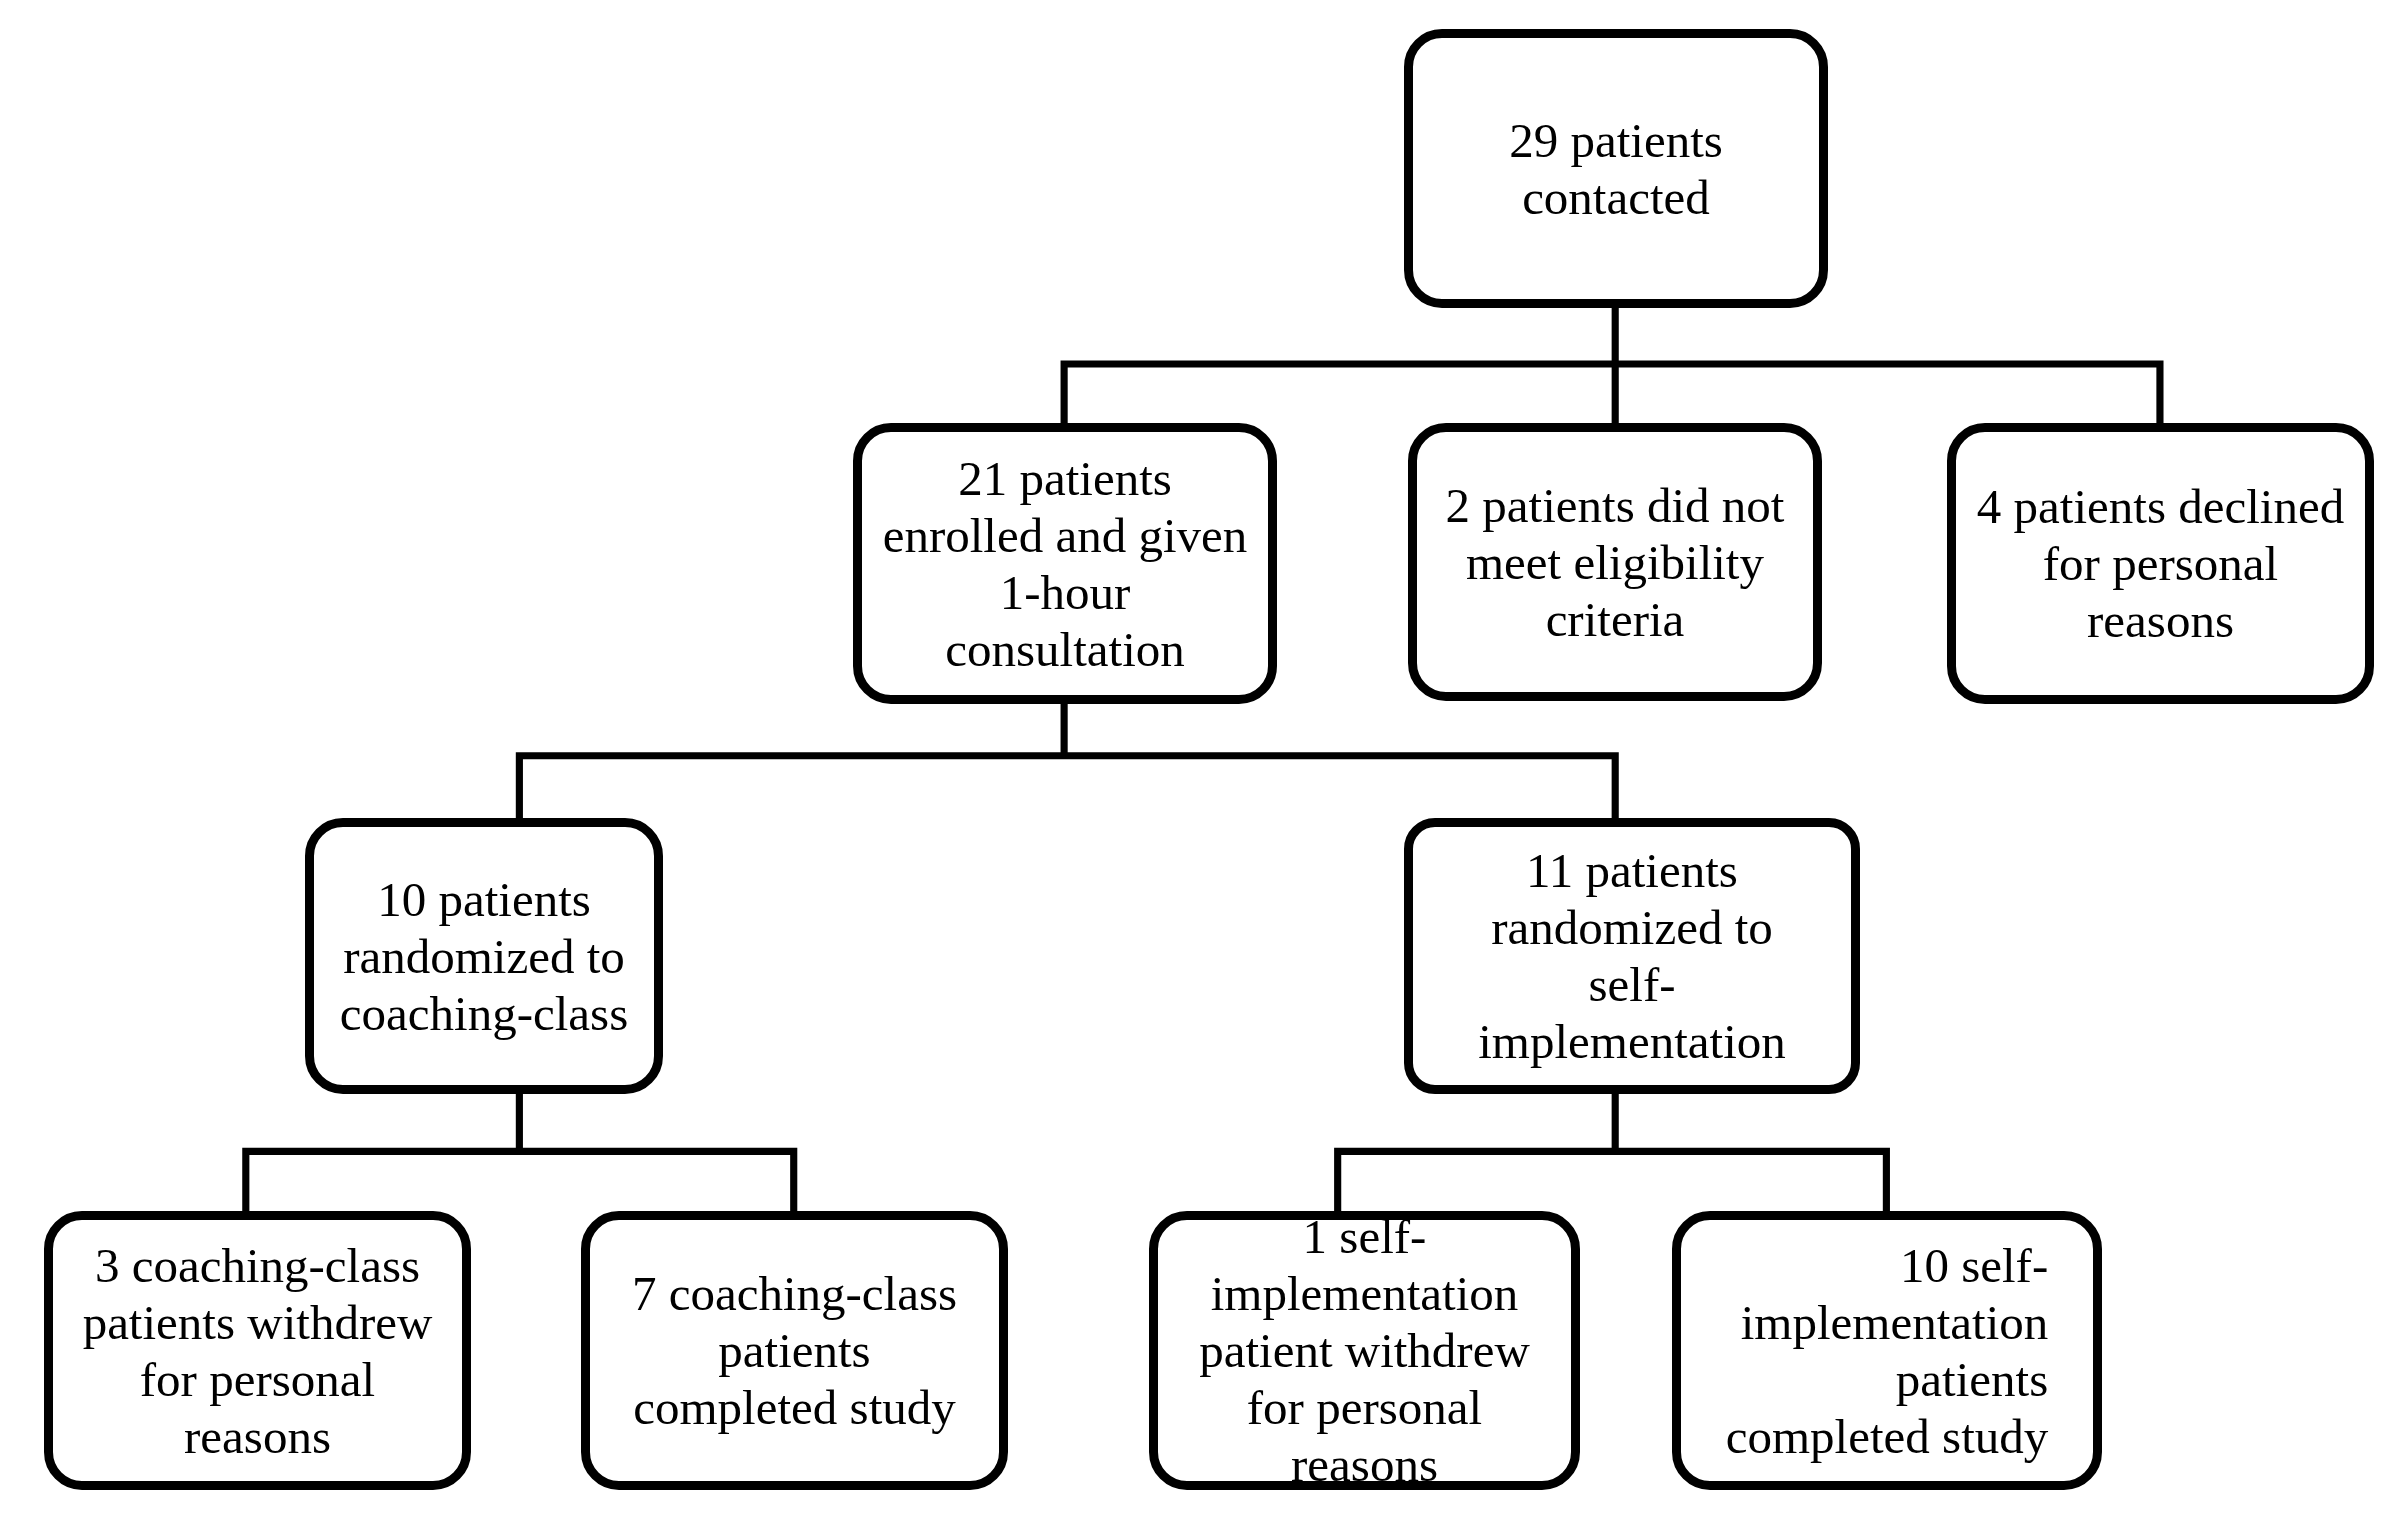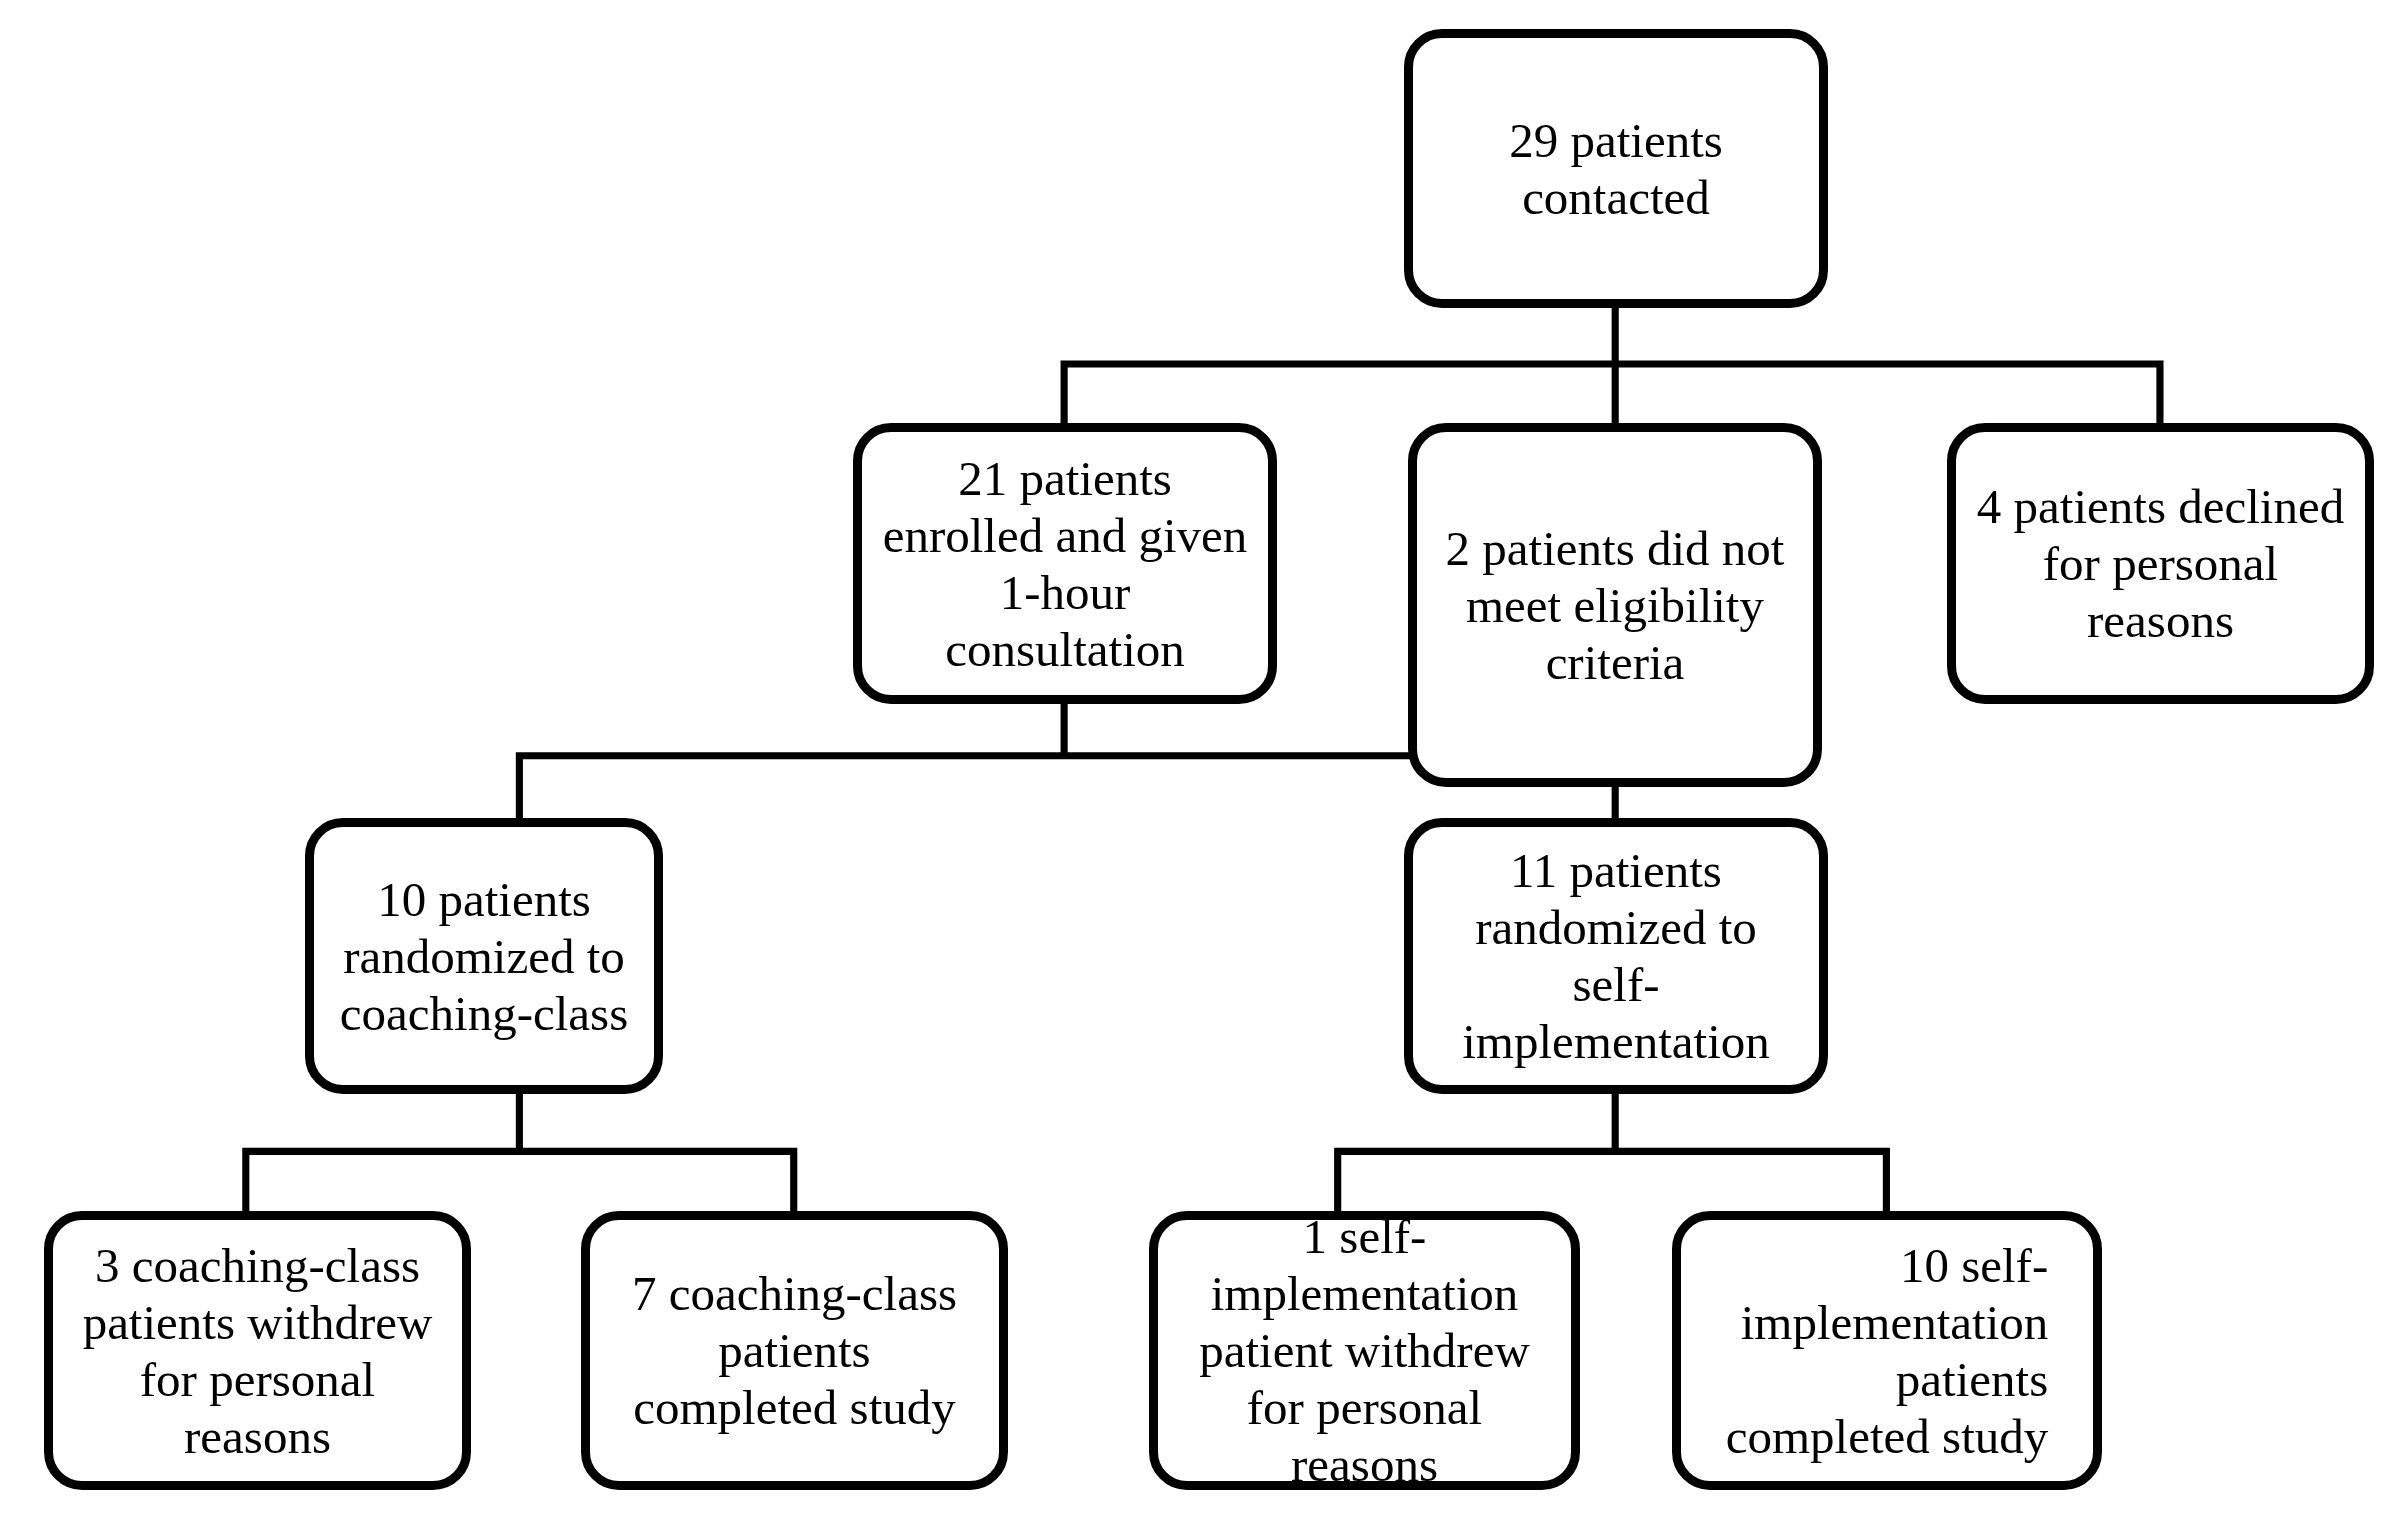--- a/index.html
+++ b/index.html
@@ -64,39 +64,39 @@
 contacted</span>
   </div>
 
   <div class="node" style="left:853px; top:423px; width:424px; height:281px;">
     <span class="node-label">21 patients
 enrolled and given
 1-hour
 consultation</span>
   </div>
 
-  <div class="node" style="left:1408px; top:423px; width:414px; height:364px;">
+  <div class="node" style="left:1408px; top:423px; width:414px; height:278px;">
     <span class="node-label">2 patients did not
 meet eligibility
 criteria</span>
   </div>
 
   <div class="node" style="left:1947px; top:423px; width:427px; height:281px;">
     <span class="node-label">4 patients declined
 for personal
 reasons</span>
   </div>
 
   <div class="node" style="left:305px; top:818px; width:358px; height:276px;">
     <span class="node-label">10 patients
 randomized to
 coaching-class</span>
   </div>
 
-  <div class="node" style="left:1404px; top:818px; width:424px; height:276px;">
+  <div class="node" style="left:1404px; top:818px; width:456px; height:276px;border-radius:31px;">
     <span class="node-label">11 patients
 randomized to
 self-
 implementation</span>
   </div>
 
   <div class="node" style="left:44px; top:1211px; width:427px; height:279px;">
     <span class="node-label">3 coaching-class
 patients withdrew
 for personal

